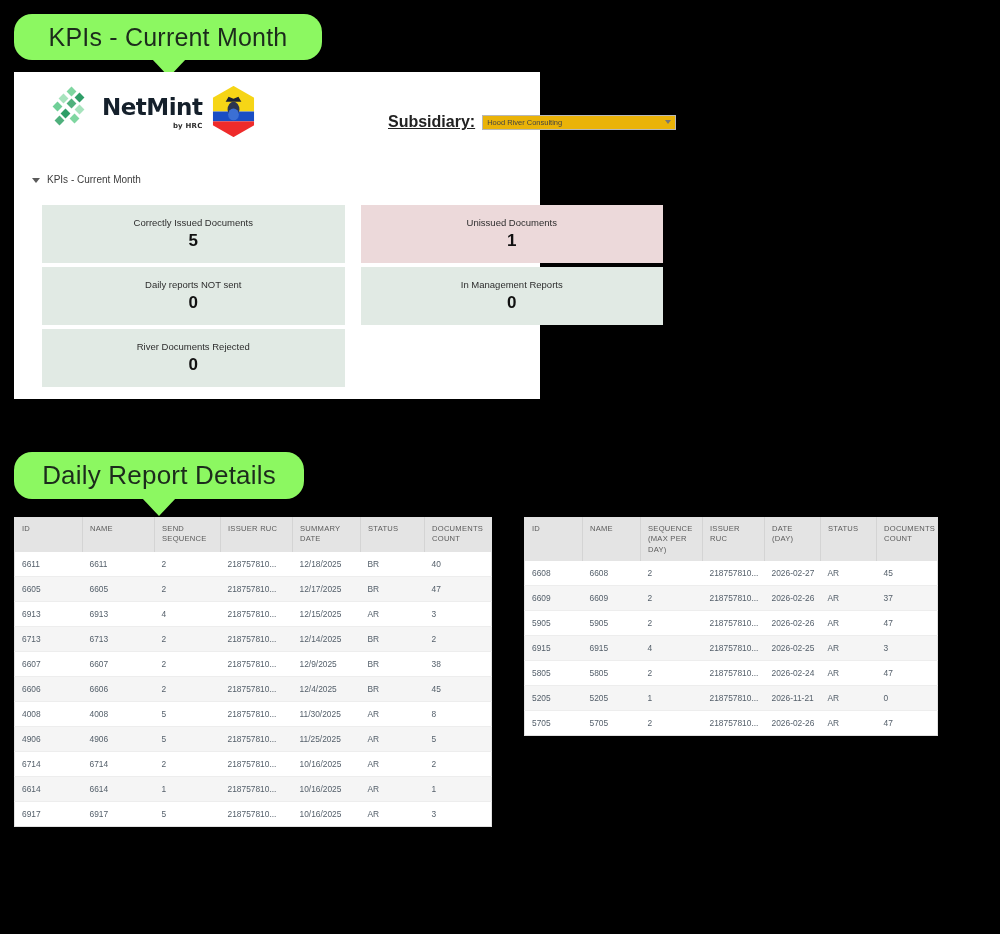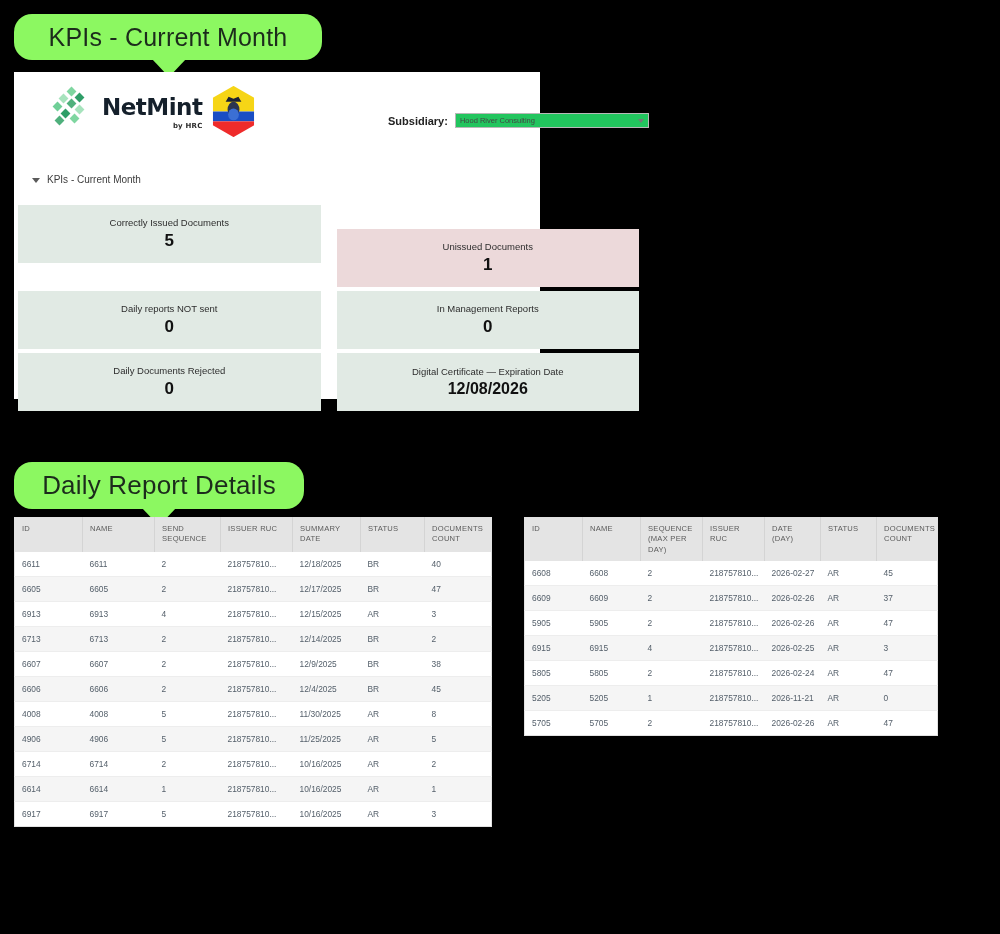--- a/index.html
+++ b/index.html
@@ -33,21 +33,21 @@
     border-right: 17px solid transparent;
     border-top: 18px solid #8cf861;
   }
   #callout-kpi {
     left: 14px; top: 14px;
     width: 308px; height: 46px;
     font-size: 25px;
   }
   #callout-kpi .tail { left: 138px; }
   #callout-daily {
-    left: 14px; top: 462px;
+    left: 14px; top: 452px;
     width: 290px; height: 47px;
     font-size: 26px;
   }
   #callout-daily .tail { left: 128px; }
 
   
   #panel {
     position: absolute;
     left: 14px; top: 72px;
     width: 526px; height: 327px;
@@ -86,26 +86,26 @@
     left: 188px; top: 90px;
     width: 63px; height: 67px;
   }
 
   #subsidiary-row {
     position: absolute;
     left: 374px; top: 41px;
     display: flex; align-items: center; gap: 7px;
   }
   #subsidiary-label {
-    font-size: 11px; font-weight: 700; color: #222;
+    font-size: 16px; font-weight: 700; color: #222; text-decoration: underline;
   }
   #subsidiary-select {
     width: 194px; height: 15px;
     border: 1px solid #b8b8b8;
-    background: #22c55e;
+    background: #eab308;
     display: flex; align-items: center;
     justify-content: space-between;
     padding: 0 4px;
     font-size: 7.5px; color: #444;
   }
   #subsidiary-select .caret {
     width: 0; height: 0;
     border-left: 3px solid transparent;
     border-right: 3px solid transparent;
     border-top: 4px solid #777;
@@ -121,34 +121,34 @@
     width: 0; height: 0;
     border-left: 4px solid transparent;
     border-right: 4px solid transparent;
     border-top: 5px solid #5a5a5a;
     margin-top: 2px;
   }
 
   
   #kpi-grid {
     position: absolute;
-    left: 4px; top: 133px;
+    left: 28px; top: 133px;
     width: 621px;
     display: grid;
     grid-template-columns: 1fr 1fr;
     gap: 4px 16px;
   }
   .kpi-card {
     height: 58px;
     display: flex; flex-direction: column;
     align-items: center; justify-content: center;
     gap: 3px;
   }
   .kpi-card.green { background: #e1eae4; }
-  .kpi-card.pink  { background: #ecd9da; margin-top: 24px; }
+  .kpi-card.pink  { background: #ecd9da; }
   .kpi-title {
     font-size: 9.5px; color: #2d2d2d; font-weight: 400;
   }
   .kpi-value {
     font-size: 17px; color: #111; font-weight: 700;
   }
   .kpi-value.date { font-size: 16px; }
 
   
   .data-table {
@@ -270,26 +270,22 @@
         </div>
         <div class="kpi-card green">
           <div class="kpi-title">Daily reports NOT sent</div>
           <div class="kpi-value">0</div>
         </div>
         <div class="kpi-card green">
           <div class="kpi-title">In Management Reports</div>
           <div class="kpi-value">0</div>
         </div>
         <div class="kpi-card green">
-          <div class="kpi-title">Daily Documents Rejected</div>
+          <div class="kpi-title">River Documents Rejected</div>
           <div class="kpi-value">0</div>
-        </div>
-        <div class="kpi-card green">
-          <div class="kpi-title">Digital Certificate — Expiration Date</div>
-          <div class="kpi-value date">12/08/2026</div>
         </div>
       </div>
   </div>
 
   <div id="callout-daily" class="callout">
     <span>Daily Report Details</span>
     <span class="tail"></span>
   </div>
 
   <table id="table-left" class="data-table">

